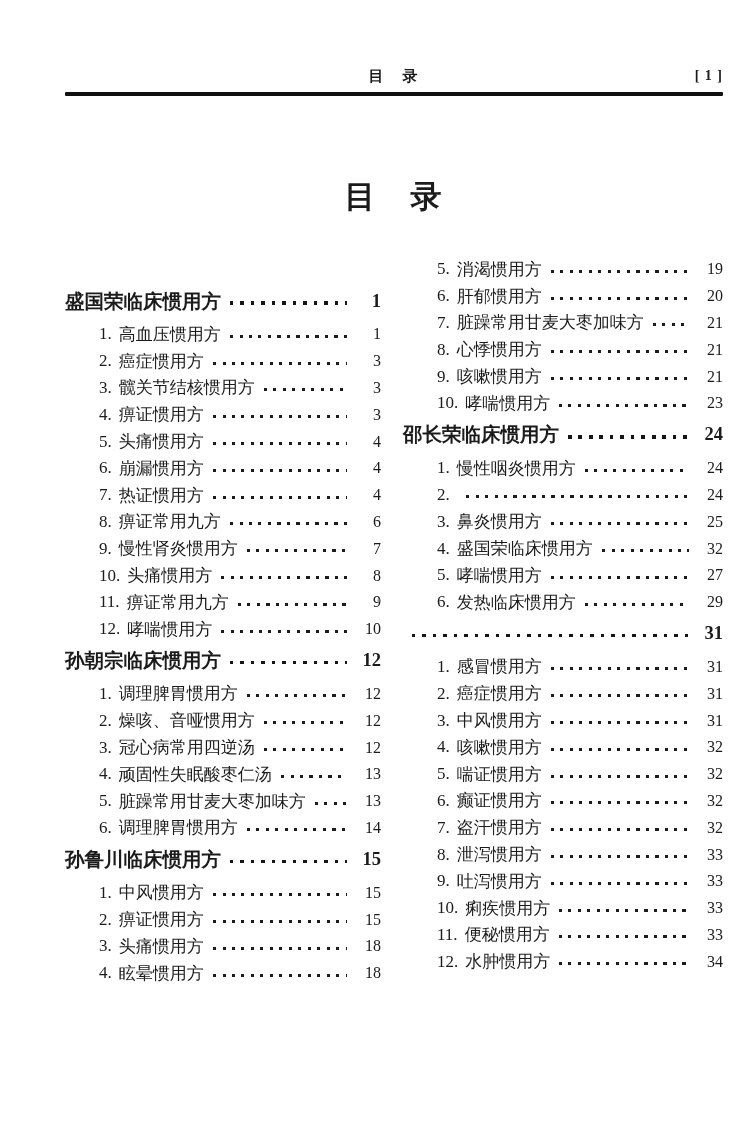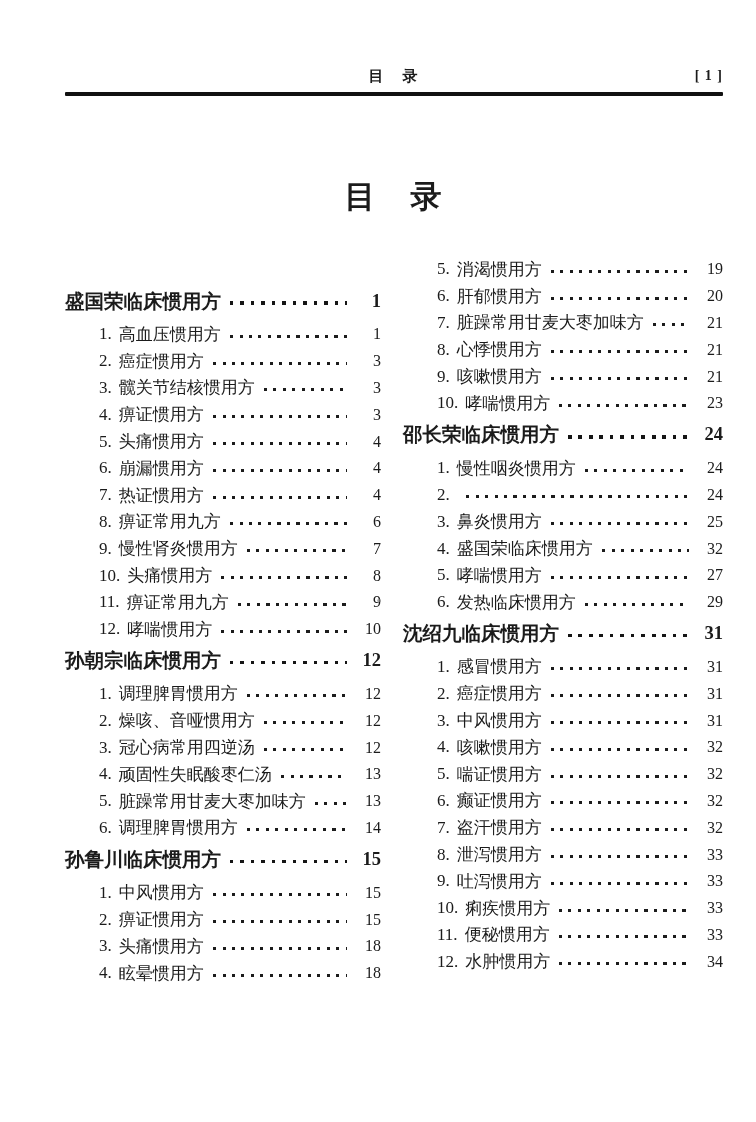--- a/index.html
+++ b/index.html
@@ -378,21 +378,20 @@
         <span class="leader"></span>
         <span class="pagenum">27</span>
       </div>
       <div class="row item">
         <span class="num">6.</span>
         <span class="label">发热临床惯用方</span>
         <span class="leader"></span>
         <span class="pagenum">29</span>
       </div>
       <div class="row section">
-        <span class="label">沈绍九临床惯用方</span>
         <span class="leader"></span>
         <span class="pagenum">31</span>
       </div>
       <div class="row item">
         <span class="num">1.</span>
         <span class="label">感冒惯用方</span>
         <span class="leader"></span>
         <span class="pagenum">31</span>
       </div>
       <div class="row item">

